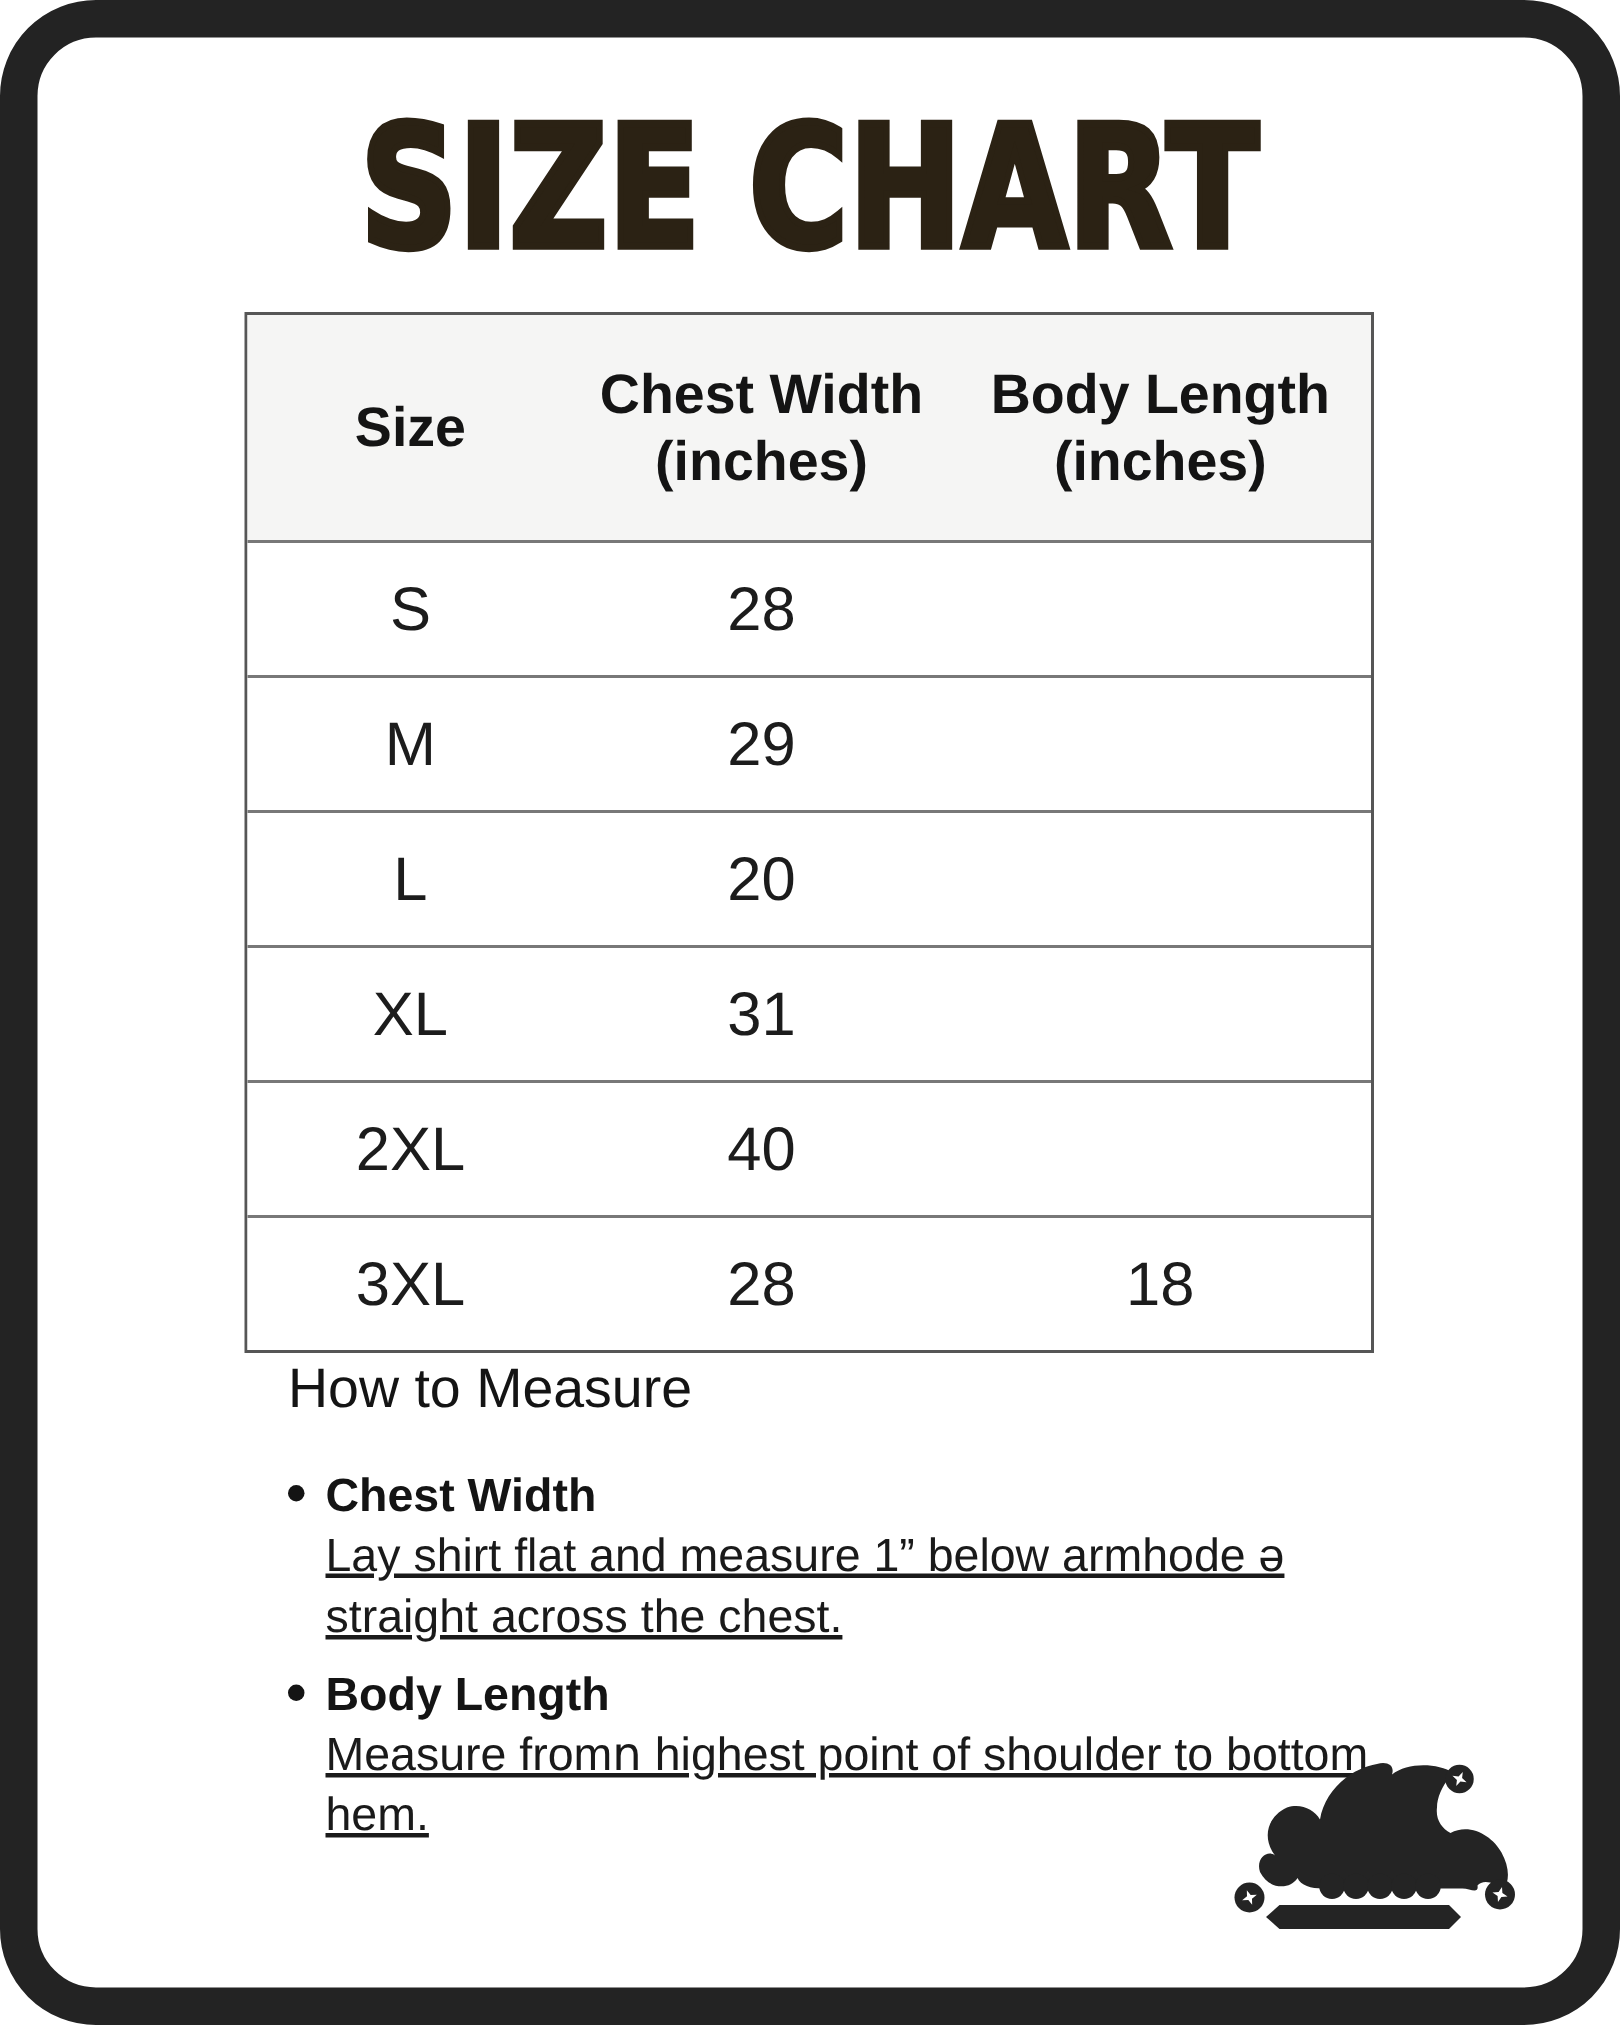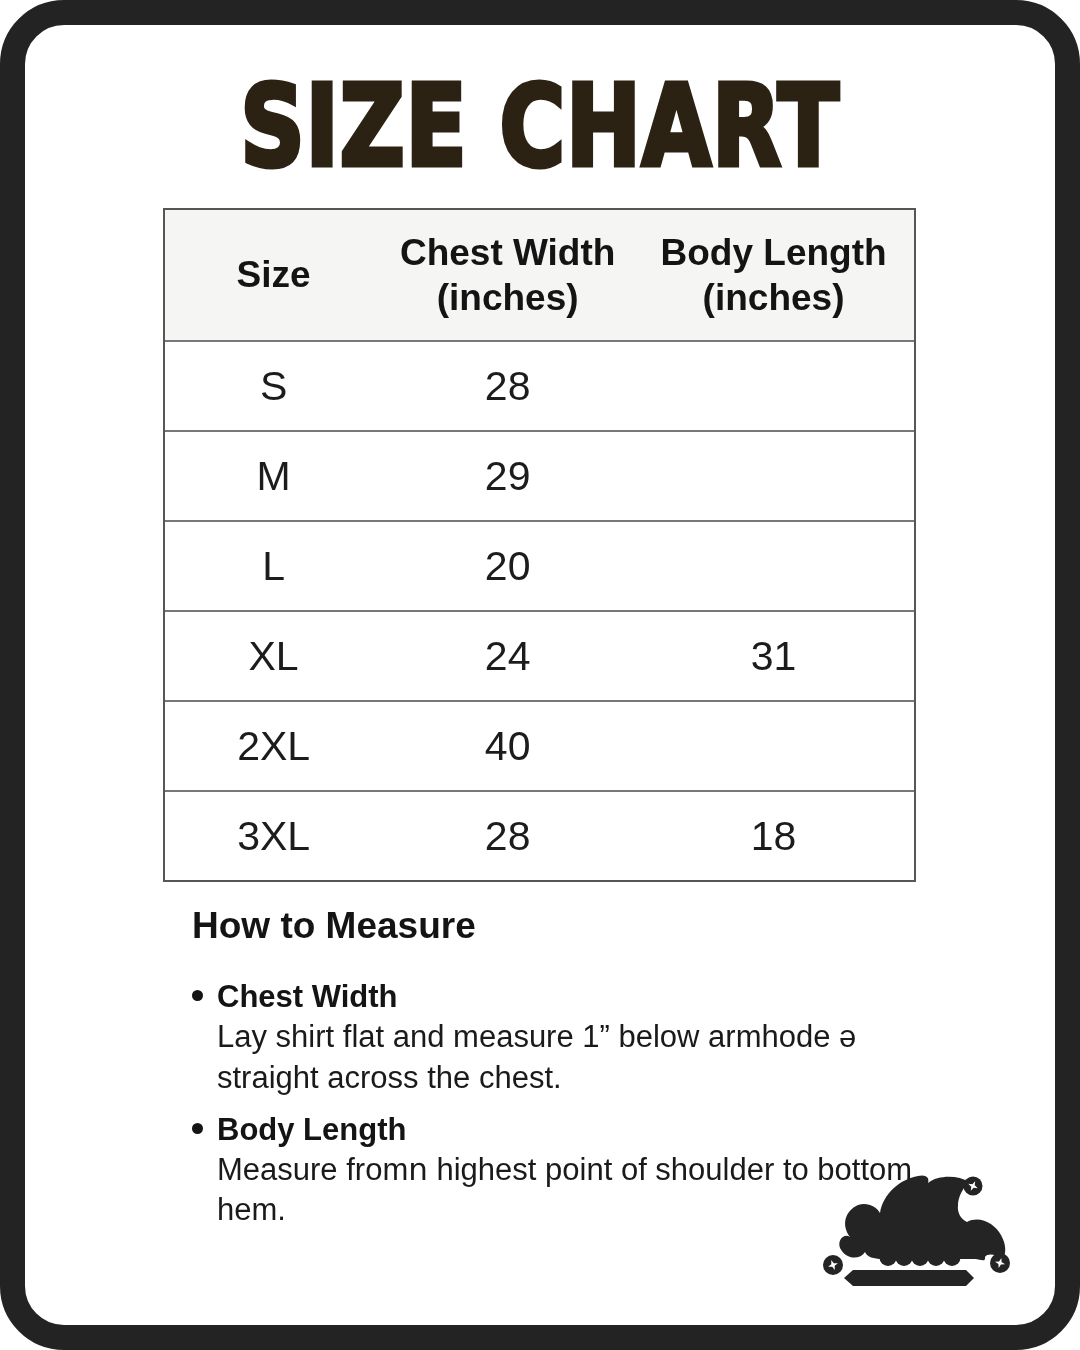--- a/index.html
+++ b/index.html
@@ -41,21 +41,21 @@
   .size-table {
     position:absolute; left:163px; top:208px;
     width:753px;
     box-sizing:border-box;
     border:2px solid #565656;
     background:#ffffff;
   }
   .thead {
     display:grid;
     grid-template-columns:29% 33.5% 37.5%;
-    height:130px;
+    height:150px;
     align-items:center;
     background:#f5f5f4;
   }
   .th {
     text-align:center;
     font-weight:bold;
     font-size:37px;
     line-height:1.22;
     color:#141414;
     white-space:pre-line;
@@ -76,35 +76,36 @@
 
   
   .measure {
     position:absolute; left:192px; top:905px;
     width:740px;
     color:#141414;
   }
   .measure h2 {
     margin:0 0 30px 0;
     font-size:37px;
-    font-weight:bold;
+    font-weight:normal;
   }
   .mitem { display:flex; gap:14px; margin-bottom:12px; }
   .dot {
     flex:none;
     width:11px; height:11px;
     border-radius:50%;
     background:#141414;
     margin-top:13px;
   }
   .mterm { font-weight:bold; font-size:31px; line-height:1.3; }
   .mdesc {
     font-size:31px; line-height:1.3;
     color:#1a1a1a;
     white-space:pre-line;
+    text-decoration:underline;
   }
 
   
   .logo-wrap {
     position:absolute; right:68px; bottom:59px;
     width:192px; height:118px;
   }
   .logo-wrap svg { width:100%; height:100%; display:block; }
 </style>
 </head>
@@ -130,21 +131,20 @@
   <div class="trow">
     <div class="td">M</div>
     <div class="td">29</div>
   </div>
   <div class="trow">
     <div class="td">L</div>
     <div class="td">20</div>
   </div>
   <div class="trow">
     <div class="td">XL</div>
-    <div class="td">24</div>
     <div class="td">31</div>
   </div>
   <div class="trow">
     <div class="td">2XL</div>
     <div class="td">40</div>
   </div>
   <div class="trow">
     <div class="td">3XL</div>
     <div class="td">28</div>
     <div class="td">18</div>

